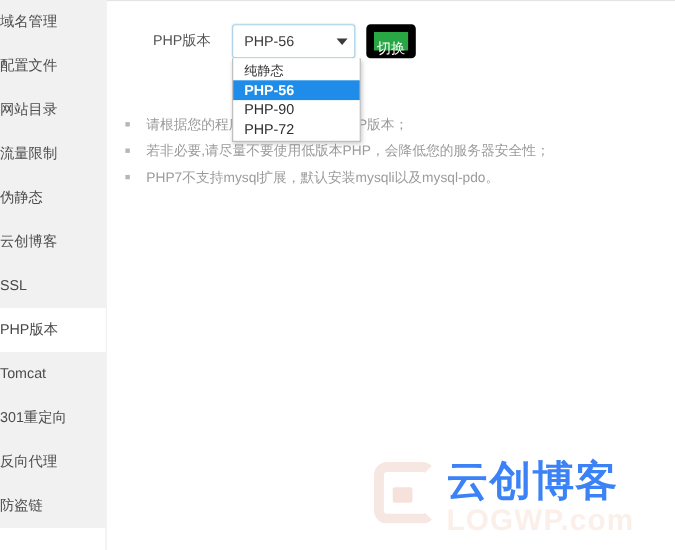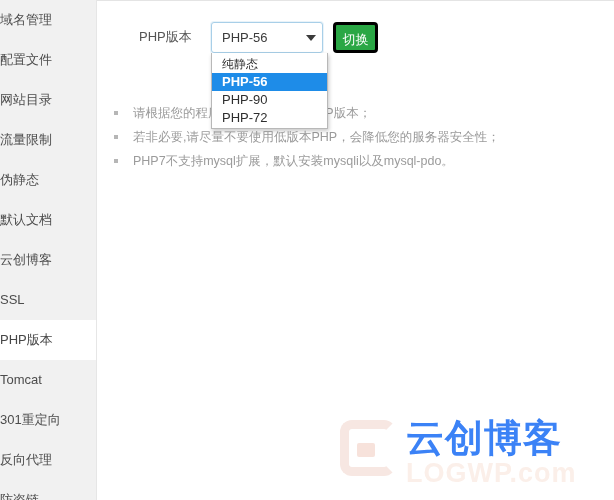--- a/index.html
+++ b/index.html
@@ -137,21 +137,21 @@
 
   
   #switch-btn {
     position: absolute;
     left: 236px;
     top: 21px;
     width: 45px;
     height: 31px;
     box-sizing: border-box;
     background: #2aa745;
-    border: 3px solid #000000;
+    border: 7px solid #000000;
     border-radius: 4px;
     color: #ffffff;
     font-size: 13px;
     line-height: 29px;
     text-align: center;
     cursor: pointer;
     user-select: none;
   }
 
   
@@ -237,21 +237,20 @@
 <body>
 
 <div id="app">
 
   <nav id="sidebar">
     <div class="side-item"><span>域名管理</span></div>
     <div class="side-item"><span>配置文件</span></div>
     <div class="side-item"><span>网站目录</span></div>
     <div class="side-item"><span>流量限制</span></div>
     <div class="side-item"><span>伪静态</span></div>
-    <div class="side-item"><span>默认文档</span></div>
     <div class="side-item"><span>云创博客</span></div>
     <div class="side-item"><span>SSL</span></div>
     <div class="side-item active"><span>PHP版本</span></div>
     <div class="side-item"><span>Tomcat</span></div>
     <div class="side-item"><span>301重定向</span></div>
     <div class="side-item"><span>反向代理</span></div>
     <div class="side-item"><span>防盗链</span></div>
   </nav>
 
   <section id="main">

